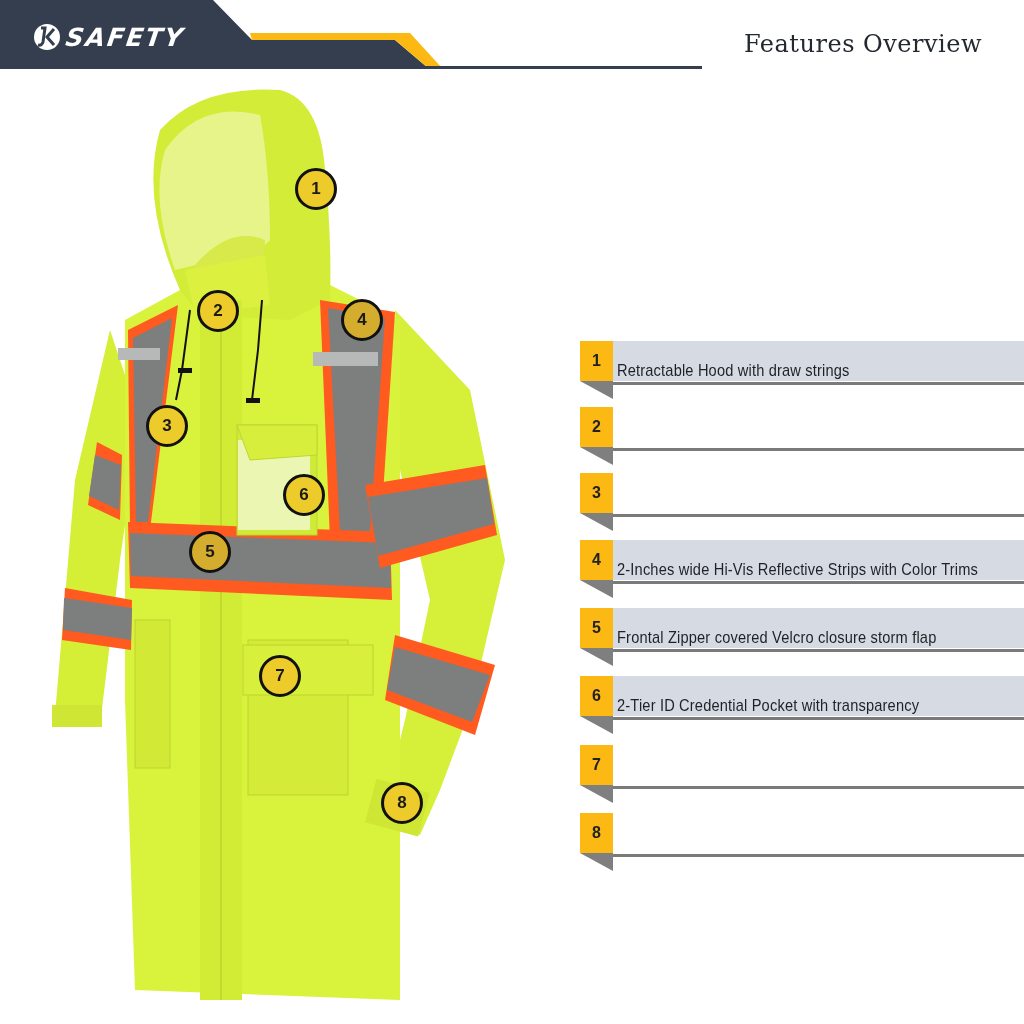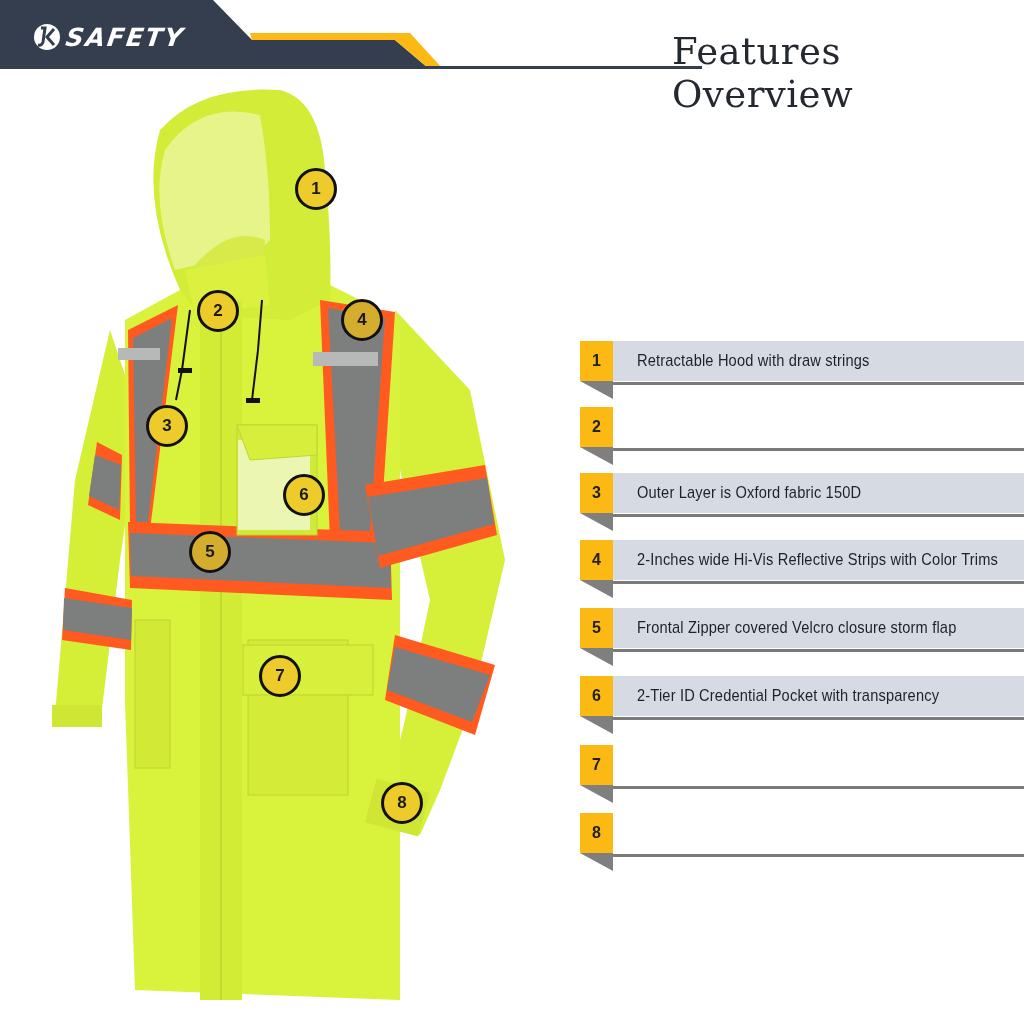--- a/index.html
+++ b/index.html
@@ -3,32 +3,32 @@
 <meta charset="utf-8">
 <style>
   html, body { margin:0; padding:0; }
   body { width:1024px; height:1024px; position:relative; overflow:hidden; background:#ffffff; font-family:"Liberation Sans", sans-serif; }
 
   
   .hdr-svg { position:absolute; left:0; top:0; width:1024px; height:80px; }
   .logo { position:absolute; left:32px; top:22px; display:flex; align-items:center; gap:4px; }
   .logo-mark { width:30px; height:30px; position:relative; }
   .logo-text { color:#ffffff; font-family:"DejaVu Sans", sans-serif; font-weight:bold; font-style:italic; font-size:25px; letter-spacing:2px; transform:skewX(-8deg); }
-  .page-title { position:absolute; left:672px; top:30px; font-family:"DejaVu Serif", serif; font-size:37px; color:#24282f; letter-spacing:0.5px; }
+  .page-title { position:absolute; left:744px; top:30px; font-family:"DejaVu Serif", serif; font-size:24px; color:#24282f; letter-spacing:0.5px; }
 
   
   .coat-svg { position:absolute; left:0; top:80px; width:560px; height:944px; }
 
   .callout { position:absolute; width:42px; height:42px; border-radius:50%; background:#EDCB2A; border:3px solid #111; box-sizing:border-box; display:flex; align-items:center; justify-content:center; font-family:"Liberation Sans", sans-serif; font-weight:bold; font-size:17px; color:#1a1a1a; }
   .callout.dim { background:#D4AC2E; }
 
   
   .feature { position:absolute; left:580px; width:444px; height:58px; }
   .feature .num { position:absolute; left:0; top:0; width:33px; height:40px; background:#FDB913; color:#222; font-family:"Liberation Sans", sans-serif; font-size:16px; font-weight:bold; display:flex; align-items:center; justify-content:center; }
-  .feature .bar { position:absolute; left:33px; top:0; right:0; height:40px; background:#D6DBE3; display:flex; align-items:center; padding-left:24px; box-sizing:border-box; }
+  .feature .bar { position:absolute; left:33px; top:0; right:0; height:40px; background:#D6DBE3; display:flex; align-items:flex-end; padding-left:4px; box-sizing:border-box; }
   .feature .bar span { font-family:"Liberation Sans", sans-serif; font-size:17px; color:#1f2126; transform:scaleX(0.86); transform-origin:left center; white-space:nowrap; letter-spacing:0.2px; }
   .feature .line { position:absolute; left:33px; right:0; top:41px; height:3px; background:#7a7a7a; }
   .feature .fold { position:absolute; left:0; top:40px; width:0; height:0; border-top:18px solid #7f7f7f; border-left:33px solid transparent; }
 </style>
 </head>
 <body>
 
 <svg class="hdr-svg" viewBox="0 0 1024 80">
   <polygon points="0,0 213,0 252,40 395,40 428,68 0,68" fill="#343E4E"></polygon>
   <polygon points="250,33 410,33 442,68 428,68 395,40 252,40" fill="#FDB913"></polygon>
@@ -138,23 +138,20 @@
   <div class="line"></div>
   <div class="fold"></div>
 </div>
 <div class="feature" style="top:407px;">
   <div class="num">2</div>
   <div class="line"></div>
   <div class="fold"></div>
 </div>
 <div class="feature" style="top:473px;">
   <div class="num">3</div>
-  <div class="bar">
-      <span>Outer Layer is Oxford fabric 150D</span>
-    </div>
   <div class="line"></div>
   <div class="fold"></div>
 </div>
 <div class="feature" style="top:540px;">
   <div class="num">4</div>
   <div class="bar">
       <span>2-Inches wide Hi-Vis Reflective Strips with Color Trims</span>
     </div>
   <div class="line"></div>
   <div class="fold"></div>

